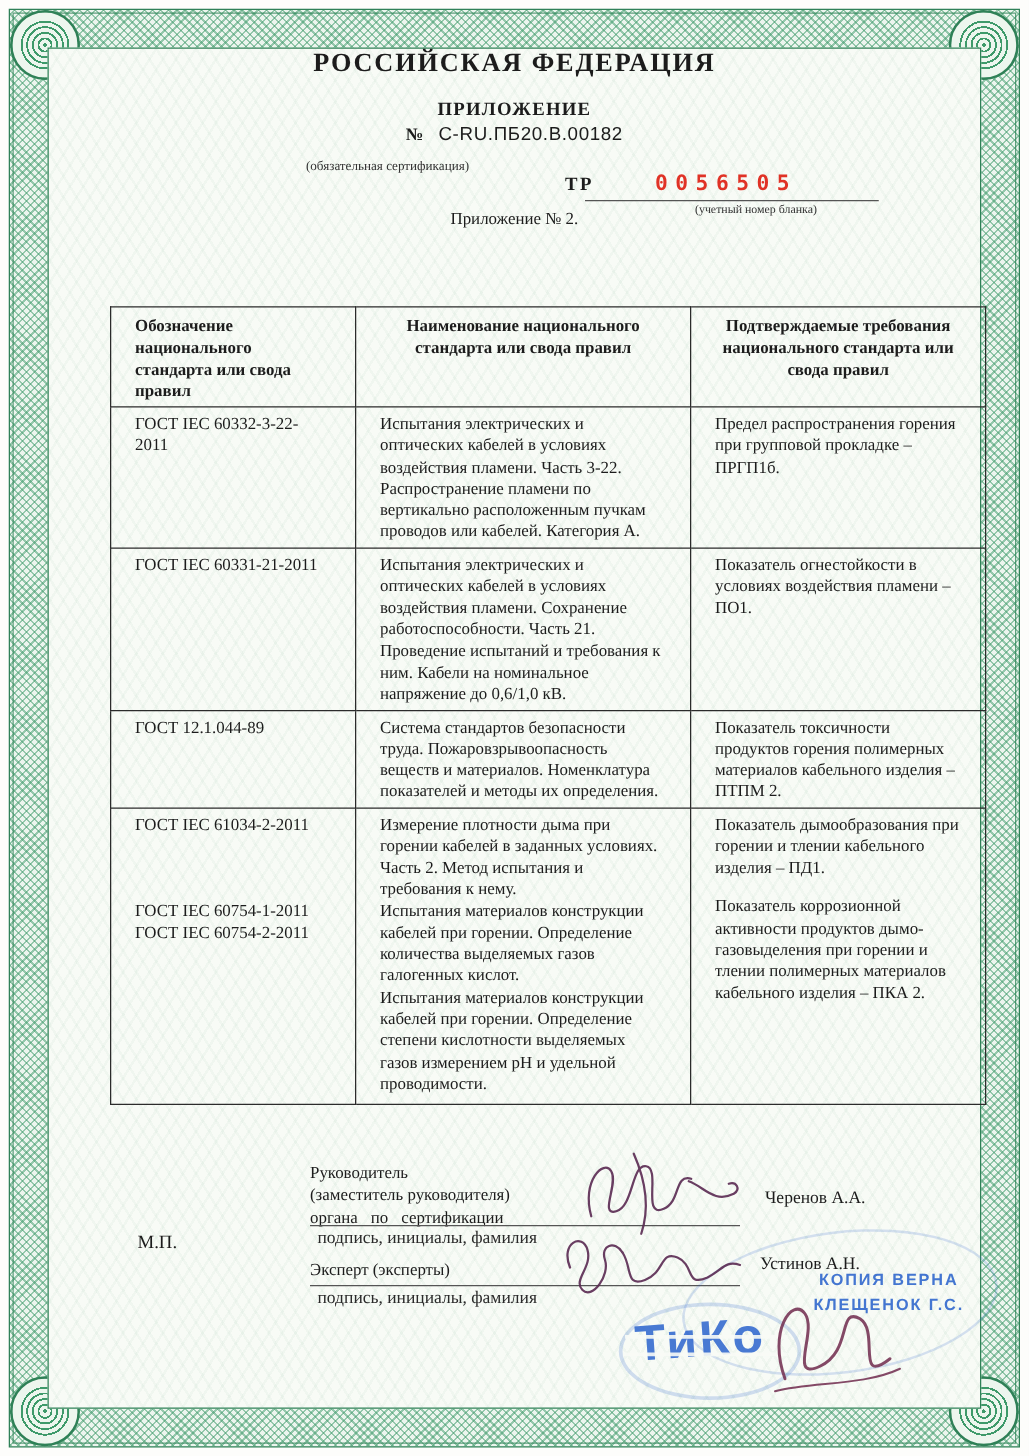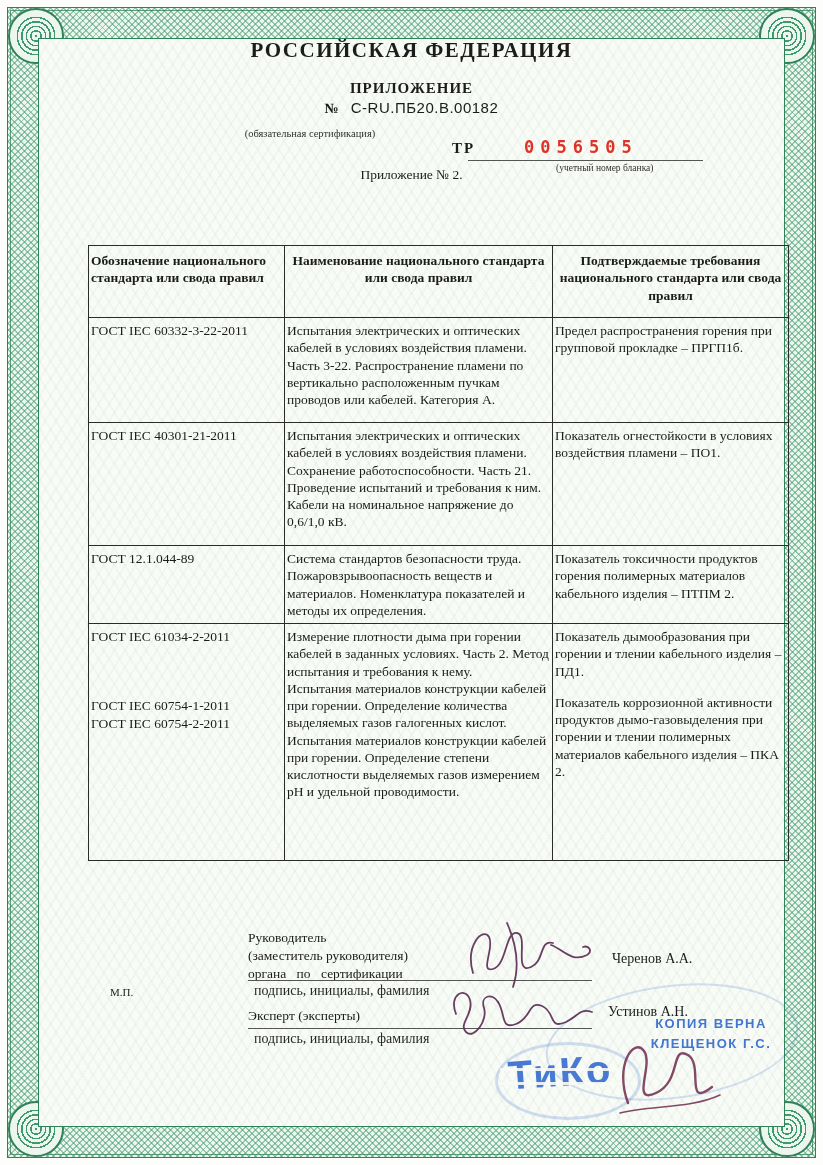--- a/index.html
+++ b/index.html
@@ -40,21 +40,21 @@
   .cert-no{font-family:Liberation Sans, sans-serif;font-size:15px;letter-spacing:.5px;}
   .small-note{font-size:10.5px;color:#333;}
   .tr-label{font-size:15px;font-weight:bold;letter-spacing:2px;}
   .form-no{font-family:"DejaVu Sans Mono",monospace;font-size:17px;font-weight:bold;
            letter-spacing:6px;color:#e03226;}
   .rule{border-top:1px solid #555;height:0;}
   .tiny{font-size:9.5px;color:#333;}
   .intro{font-size:14px;font-weight:bold;text-align:center;line-height:1.3;}
   
   table.std{border-collapse:collapse;table-layout:fixed;width:700px;}
-  .std th,.std td{border:1px solid #2b2b2b;vertical-align:top;padding:4px 2px;
+  .std th,.std td{border:1px solid #2b2b2b;vertical-align:top;padding:4px 19px;
                   font-size:13.5px;line-height:1.28;}
   .std th{font-weight:bold;padding-top:6px;}
   .std th.c1{text-align:left;}
   .std th.c2{text-align:center;}
   .std th.c3{text-align:center;}
   .mt52{margin-top:52px;}
   .mt14{margin-top:14px;}
   
   .role{font-size:13.5px;line-height:1.32;}
   .spread{word-spacing:7px;}
@@ -112,21 +112,21 @@
         <th class="c3">Подтверждаемые требования национального стандарта или свода правил</th>
       </tr>
     </thead>
     <tbody>
       <tr style="height:105px;">
         <td>ГОСТ IEC 60332-3-22-2011</td>
         <td>Испытания электрических и оптических кабелей в условиях воздействия пламени. Часть 3-22. Распространение пламени по вертикально расположенным пучкам проводов или кабелей. Категория А.</td>
         <td>Предел распространения горения при групповой прокладке – ПРГП1б.</td>
       </tr>
       <tr style="height:123px;">
-        <td>ГОСТ IEC 40301-21-2011</td>
+        <td>ГОСТ IEC 60331-21-2011</td>
         <td>Испытания электрических и оптических кабелей в условиях воздействия пламени. Сохранение работоспособности. Часть 21. Проведение испытаний и требования к ним. Кабели на номинальное напряжение до 0,6/1,0 кВ.</td>
         <td>Показатель огнестойкости в условиях воздействия пламени – ПО1.</td>
       </tr>
       <tr style="height:72px;">
         <td>ГОСТ 12.1.044-89</td>
         <td>Система стандартов безопасности труда. Пожаровзрывоопасность веществ и материалов. Номенклатура показателей и методы их определения.</td>
         <td>Показатель токсичности продуктов горения полимерных материалов кабельного изделия – ПТПМ 2.</td>
       </tr>
       <tr style="height:237px;">
         <td>
@@ -149,21 +149,21 @@
 
   <div class="abs role" style="left:248px;top:929px;">
     <div>Руководитель</div>
     <div>(заместитель руководителя)</div>
     <div class="spread">органа по сертификации</div>
   </div>
   <div class="abs rule" style="left:248px;top:980px;width:344px;"></div>
   <div class="abs cap" style="left:254px;top:983px;">подпись, инициалы, фамилия</div>
   <div class="abs name" style="left:612px;top:951px;">Черенов А.А.</div>
 
-  <div class="abs" style="left:110px;top:986px;font-size:11px;z-index:5;">М.П.</div>
+  <div class="abs" style="left:110px;top:986px;font-size:15px;z-index:5;">М.П.</div>
 
   <div class="abs role" style="left:248px;top:1007px;">Эксперт (эксперты)</div>
   <div class="abs rule" style="left:248px;top:1028px;width:344px;"></div>
   <div class="abs cap" style="left:254px;top:1031px;">подпись, инициалы, фамилия</div>
   <div class="abs name" style="left:608px;top:1004px;">Устинов А.Н.</div>
 
 
   <div class="abs" style="left:455px;top:915px;z-index:4;">
     <svg width="150" height="80" viewBox="0 0 150 80" fill="none" stroke="#5a2a52" stroke-width="1.8" stroke-linecap="round" opacity=".9">
       <path d="M18,58 C10,30 28,12 34,22 C40,32 24,58 38,54 C52,50 50,16 62,18 C74,20 58,60 76,52 C90,46 84,24 98,28"></path>

